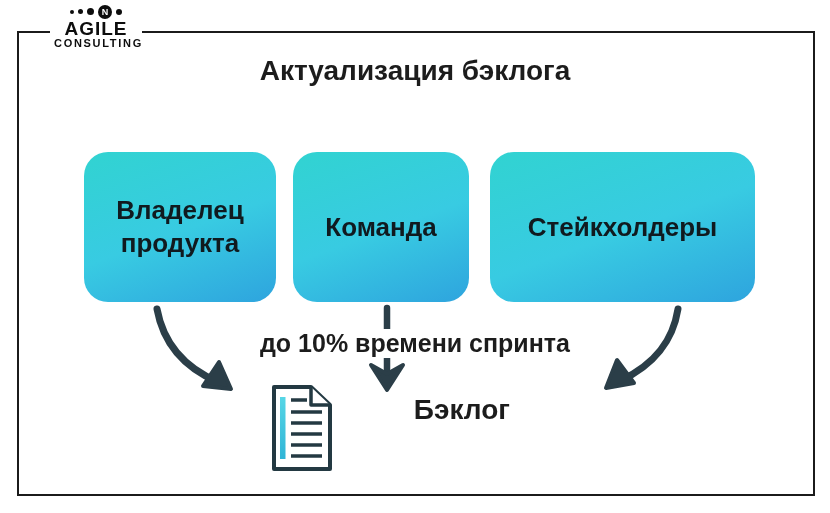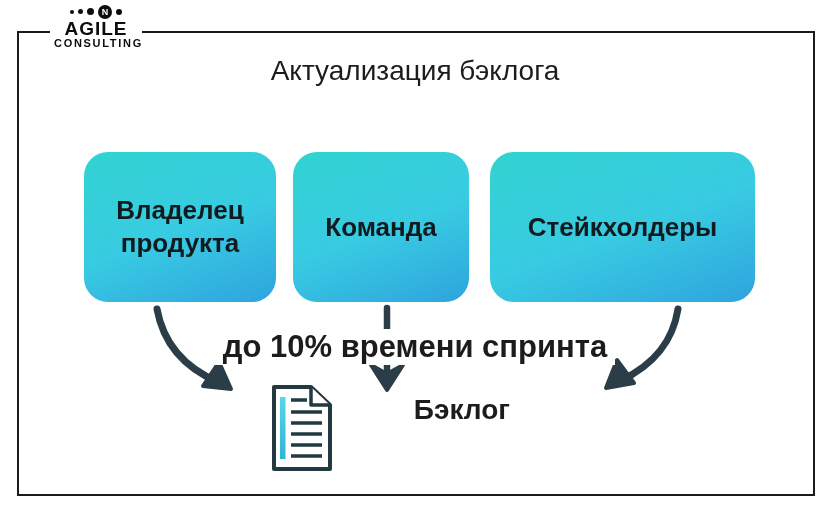--- a/index.html
+++ b/index.html
@@ -71,21 +71,21 @@
     line-height: 9px;
   }
   
   .title {
     position: absolute;
     left: 0;
     right: 0;
     top: 53px;
     text-align: center;
     font-size: 28px;
-    font-weight: normal;
+    font-weight: bold;
     line-height: 36px;
     color: #1c1c1c;
     z-index: 2;
   }
   
   .role-box {
     position: absolute;
     top: 152px;
     height: 150px;
     border-radius: 24px;
@@ -117,21 +117,21 @@
     left: 0;
     right: 0;
     top: 329px;
     text-align: center;
     z-index: 2;
   }
   .annotation span {
     display: inline-block;
     background: #ffffff;
     padding: 0 8px;
-    font-size: 31px;
+    font-size: 25px;
     font-weight: bold;
     color: #1c1c1c;
   }
   
   .doc-icon {
     position: absolute;
     left: 269px;
     top: 384px;
     z-index: 1;
   }

